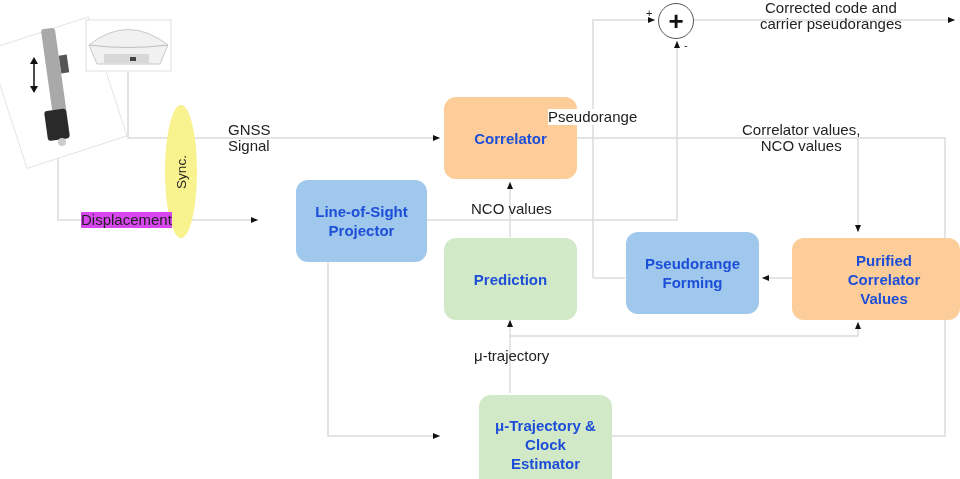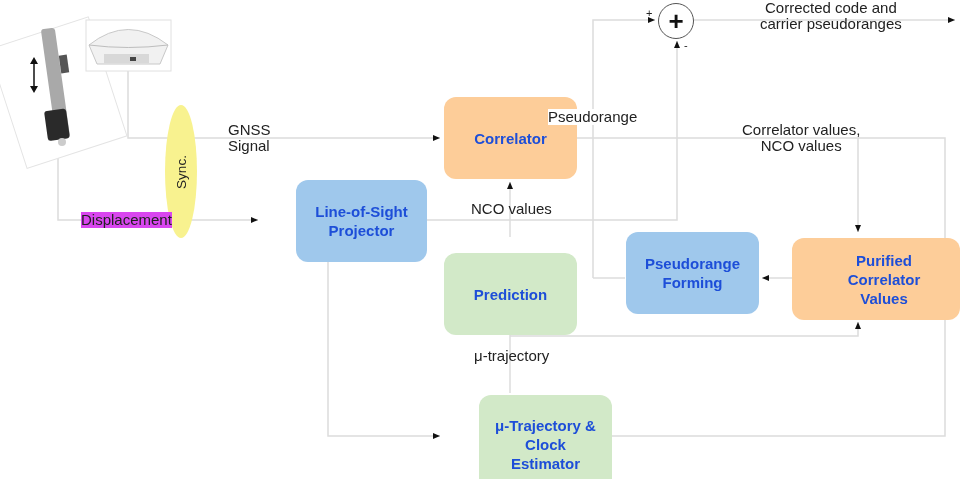--- a/index.html
+++ b/index.html
@@ -76,21 +76,21 @@
   </g>
 </svg>
 
 <div class="sync">
   <span>Sync.</span>
 </div>
 
 <div class="block orange" style="left:444px;top:97px;width:133px;height:82px;">Correlator</div>
 <div class="block blue" style="left:261px;top:180px;width:131px;height:82px;margin-left:35px;">Line-of-Sight
 Projector</div>
-<div class="block green" style="left:444px;top:238px;width:133px;height:82px;margin-top:15px;">Prediction</div>
+<div class="block green" style="left:444px;top:238px;width:133px;height:82px;">Prediction</div>
 <div class="block blue" style="left:626px;top:232px;width:133px;height:82px;">Pseudorange
 Forming</div>
 <div class="block orange" style="left:792px;top:238px;width:152px;height:82px;padding-left:16px;">Purified
 Correlator
 Values</div>
 <div class="block green" style="left:444px;top:395px;width:133px;height:98px;margin-left:35px;">μ-Trajectory &amp;
 Clock
 Estimator</div>
 
 <div class="sum">

